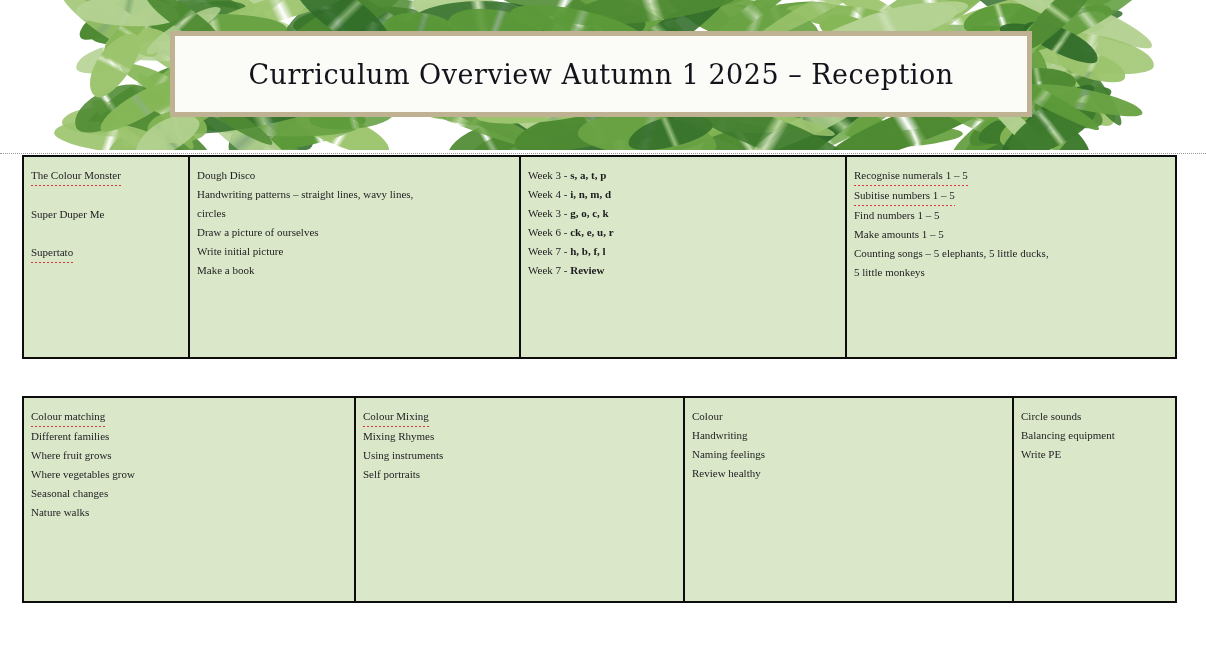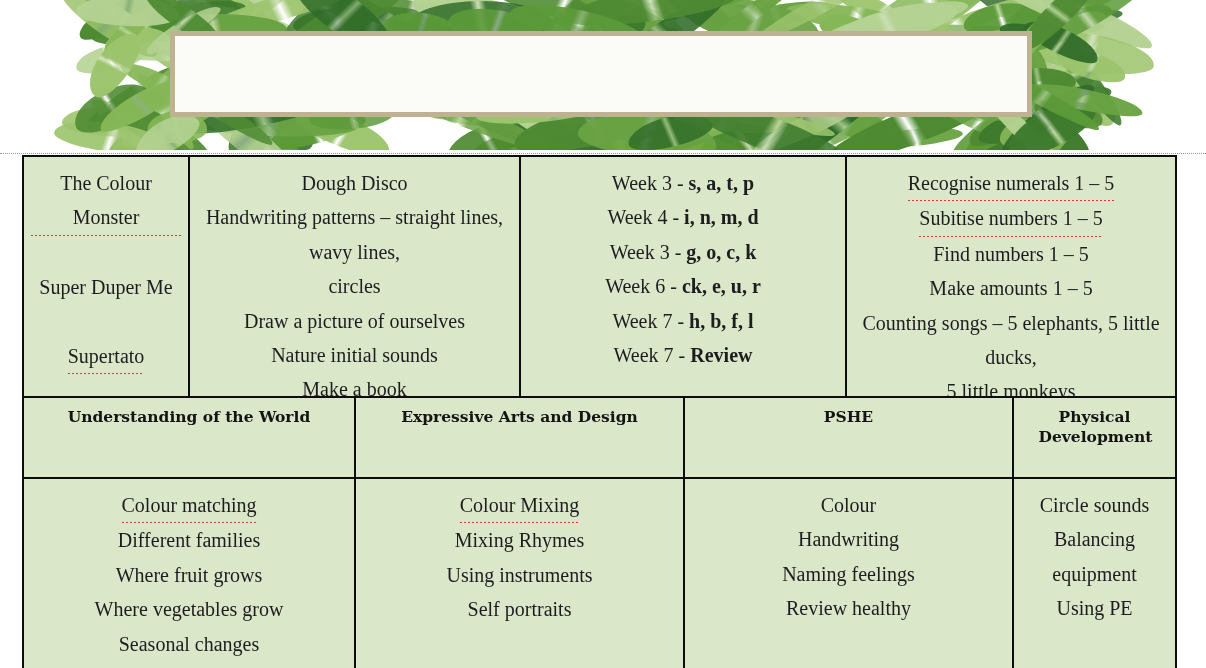--- a/index.html
+++ b/index.html
@@ -87,22 +87,21 @@
   .hdr-cell {
     text-align: center;
     font-family: "DejaVu Serif", serif;
     font-size: 15.5px;
     font-weight: 600;
     color: #141414;
     padding-top: 9px !important;
   }
   .hdr-cell .hdr-text { display: inline-block; line-height: 1.28; }
   .body-cell {
-    text-align: center;
-    font-size: 20px;
+    font-size: 11px;
     line-height: 1.72;
     color: #1d1d20;
     padding: 9px 7px 4px 7px !important;
   }
   .body-cell .ln { display: block; }
   .bold-seg { font-weight: bold; }
 
   
   .sp {
     position: relative;
@@ -281,20 +280,21 @@
       <div class="leaf" style="left: 856.948px; top: 128.132px; width: 127.312px; height: 17.9809px; background: linear-gradient(100deg, rgb(180, 210, 146) 0%, rgb(180, 210, 146) 45%, rgba(255, 255, 255, 0.35) 50%, rgb(180, 210, 146) 55%, rgb(180, 210, 146) 100%); transform: rotate(44.7123deg); opacity: 0.953087;"></div>
       <div class="leaf" style="left: 894.95px; top: 109.563px; width: 96.4007px; height: 37.1848px; background: linear-gradient(80deg, rgb(61, 122, 44) 0%, rgb(61, 122, 44) 45%, rgba(255, 255, 255, 0.35) 50%, rgb(61, 122, 44) 55%, rgb(61, 122, 44) 100%); transform: rotate(-27.5229deg); opacity: 0.966506;"></div>
       <div class="leaf" style="left: 949.257px; top: 53.4669px; width: 70.2096px; height: 25.7737px; background: linear-gradient(100deg, rgb(156, 196, 109) 0%, rgb(156, 196, 109) 45%, rgba(255, 255, 255, 0.35) 50%, rgb(156, 196, 109) 55%, rgb(156, 196, 109) 100%); transform: rotate(15.7514deg); opacity: 0.96377;"></div>
       <div class="leaf" style="left: 912.771px; top: 29.4372px; width: 81.1879px; height: 24.9356px; background: linear-gradient(100deg, rgb(47, 107, 40) 0%, rgb(47, 107, 40) 45%, rgba(255, 255, 255, 0.35) 50%, rgb(47, 107, 40) 55%, rgb(47, 107, 40) 100%); transform: rotate(25.1753deg); opacity: 0.932922;"></div>
       <div class="leaf" style="left: 871.721px; top: 14.8255px; width: 131.066px; height: 21.3743px; background: linear-gradient(80deg, rgb(134, 183, 87) 0%, rgb(134, 183, 87) 45%, rgba(255, 255, 255, 0.35) 50%, rgb(134, 183, 87) 55%, rgb(134, 183, 87) 100%); transform: rotate(-45.4552deg); opacity: 0.91013;"></div>
       <div class="leaf" style="left: 912.712px; top: 89.1848px; width: 122.616px; height: 20.6897px; background: linear-gradient(100deg, rgb(106, 163, 67) 0%, rgb(106, 163, 67) 45%, rgba(255, 255, 255, 0.35) 50%, rgb(106, 163, 67) 55%, rgb(106, 163, 67) 100%); transform: rotate(11.3463deg); opacity: 0.959033;"></div>
       <div class="leaf" style="left: 901.996px; top: 0.709814px; width: 97.3185px; height: 25.3023px; background: linear-gradient(80deg, rgb(78, 138, 50) 0%, rgb(78, 138, 50) 45%, rgba(255, 255, 255, 0.35) 50%, rgb(78, 138, 50) 55%, rgb(78, 138, 50) 100%); transform: rotate(-43.6698deg); opacity: 0.922874;"></div>
       <div class="leaf" style="left: 869.941px; top: 89.8345px; width: 129.285px; height: 15.6491px; background: linear-gradient(100deg, rgb(92, 154, 57) 0%, rgb(92, 154, 57) 45%, rgba(255, 255, 255, 0.35) 50%, rgb(92, 154, 57) 55%, rgb(92, 154, 57) 100%); transform: rotate(27.8275deg); opacity: 0.940354;"></div>
     </div>
   <div id="banner-frame"></div>
+  <div id="banner-title">Curriculum Overview Autumn 1 2025 – Reception</div>
 </div>
 
 <div id="page-divider"></div>
 
 <table class="tbl" id="table-top">
   <colgroup>
     <col style="width:166px">
       <col style="width:331px">
       <col style="width:326px">
       <col style="width:330px">
@@ -306,21 +306,21 @@
         <span class="ln">&nbsp;</span>
         <span class="ln"><span>Super Duper Me</span></span>
         <span class="ln">&nbsp;</span>
         <span class="ln"><span class="sp">Supertato</span></span>
       </td>
       <td class="body-cell">
         <span class="ln">Dough Disco</span>
         <span class="ln">Handwriting patterns – straight lines, wavy lines,</span>
         <span class="ln">circles</span>
         <span class="ln">Draw a picture of ourselves</span>
-        <span class="ln">Nature initial sounds</span>
+        <span class="ln">Write initial picture</span>
         <span class="ln">Make a book</span>
       </td>
       <td class="body-cell">
         <span class="ln"><span>Week 3 - </span><span class="bold-seg">s, a, t, p</span></span>
         <span class="ln"><span>Week 4 - </span><span class="bold-seg">i, n, m, d</span></span>
         <span class="ln"><span>Week 3 - </span><span class="bold-seg">g, o, c, k</span></span>
         <span class="ln"><span>Week 6 - </span><span class="bold-seg">ck, e, u, r</span></span>
         <span class="ln"><span>Week 7 - </span><span class="bold-seg">h, b, f, l</span></span>
         <span class="ln"><span>Week 7 - </span><span class="bold-seg">Review</span></span>
       </td>
@@ -338,34 +338,20 @@
 
 <table class="tbl" id="table-bottom">
   <colgroup>
     <col style="width:332px">
       <col style="width:329px">
       <col style="width:329px">
       <col style="width:163px">
   </colgroup>
   <tbody>
     <tr>
-      <td class="hdr-cell" style="height:70px">
-        <span class="hdr-text">Understanding of the World</span>
-      </td>
-      <td class="hdr-cell">
-        <span class="hdr-text">Expressive Arts and Design</span>
-      </td>
-      <td class="hdr-cell">
-        <span class="hdr-text">PSHE</span>
-      </td>
-      <td class="hdr-cell">
-        <span class="hdr-text" style="max-width:112px">Physical Development</span>
-      </td>
-    </tr>
-    <tr>
       <td class="body-cell" style="height:190px">
         <span class="ln"><span class="sp">Colour matching</span></span>
         <span class="ln">Different families</span>
         <span class="ln">Where fruit grows</span>
         <span class="ln">Where vegetables grow</span>
         <span class="ln">Seasonal changes</span>
         <span class="ln">Nature walks</span>
       </td>
       <td class="body-cell">
         <span class="ln"><span class="sp">Colour Mixing</span></span>
@@ -375,17 +361,17 @@
       </td>
       <td class="body-cell">
         <span class="ln">Colour</span>
         <span class="ln">Handwriting</span>
         <span class="ln">Naming feelings</span>
         <span class="ln">Review healthy</span>
       </td>
       <td class="body-cell">
         <span class="ln">Circle sounds</span>
         <span class="ln">Balancing equipment</span>
-        <span class="ln">Using PE</span>
+        <span class="ln">Write PE</span>
       </td>
     </tr>
   </tbody>
 </table>
 
 </body></html>

